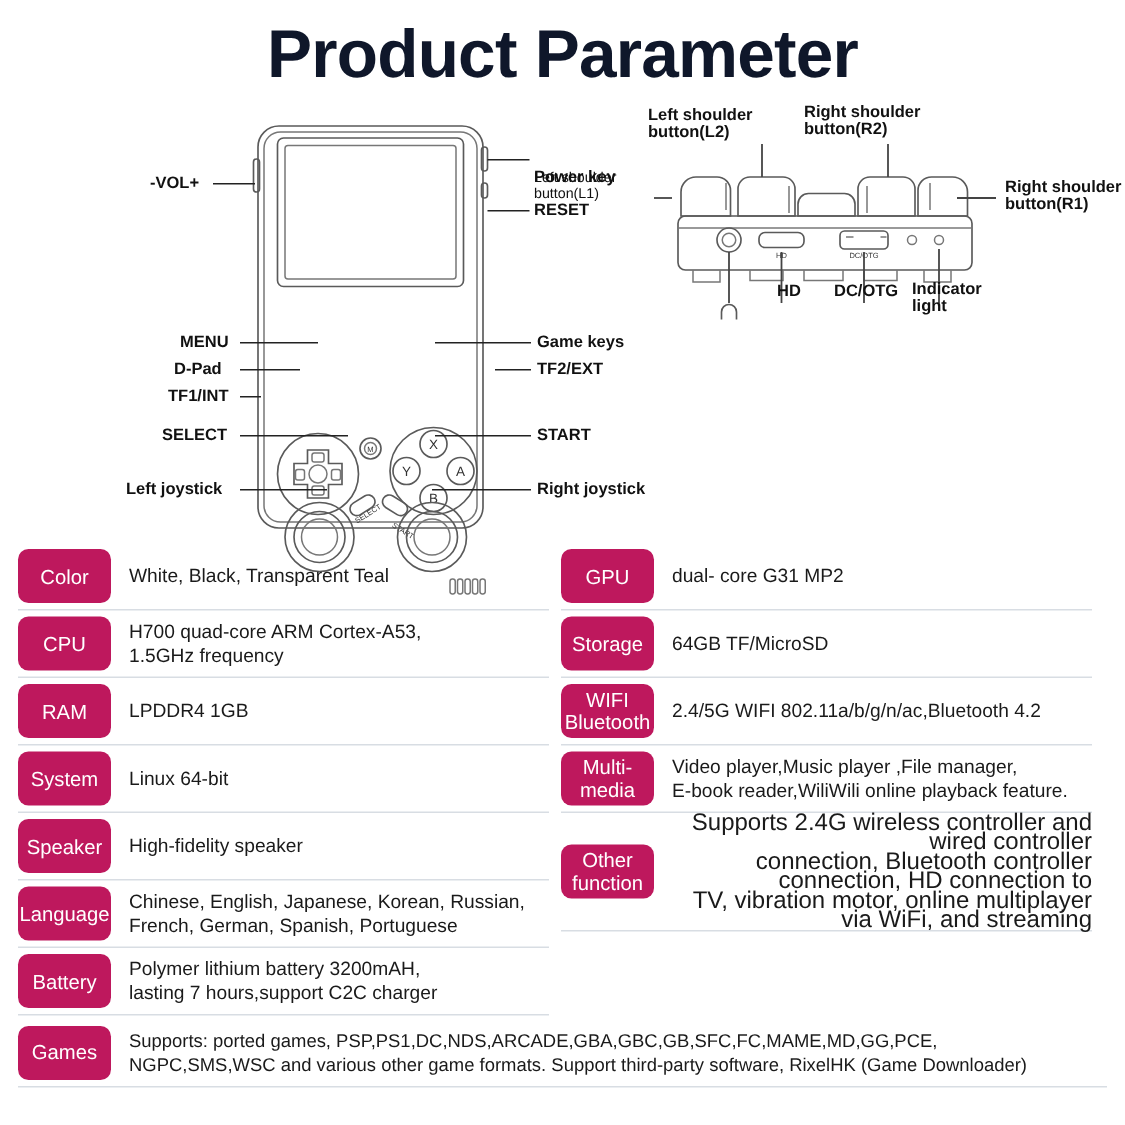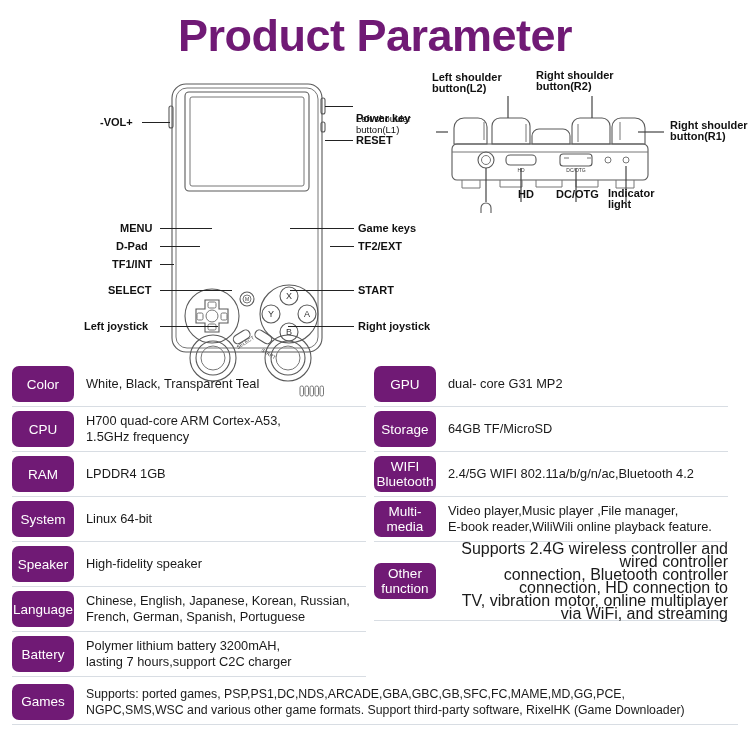--- a/index.html
+++ b/index.html
@@ -10,21 +10,21 @@
     color: #111;
     overflow: hidden;
   }
   .page { position: relative; width: 750px; height: 750px; }
 
   
   .title {
     position: absolute; top: 10px; left: 0; width: 750px;
     text-align: center;
     font-size: 45px; font-weight: bold; letter-spacing: -0.5px;
-    color: #701a75;
+    color: #0f172a;
     font-family: "Liberation Sans", sans-serif;
   }
 
   
   .diagrams { position: absolute; top: 68px; left: 0; width: 750px; height: 285px; }
   .dgm-label {
     position: absolute;
     font-size: 11px; font-weight: bold; color: #111;
     line-height: 12px; white-space: pre;
   }
@@ -47,21 +47,21 @@
   .row {
     position: relative;
     display: flex; align-items: center;
     min-height: 45px;
     border-bottom: 1px solid #d8dde3;
   }
   .row:last-child { border-bottom: 1px solid #d8dde3; }
   .chip {
     flex: 0 0 62px;
     width: 62px; min-height: 36px;
-    background: #701a75;
+    background: #be185d;
     border-radius: 7px;
     color: #ffffff;
     font-size: 13.5px;
     line-height: 15px;
     display: flex; align-items: center; justify-content: center;
     text-align: center;
     padding: 3px 2px;
     white-space: pre-line;
     z-index: 2;
   }

